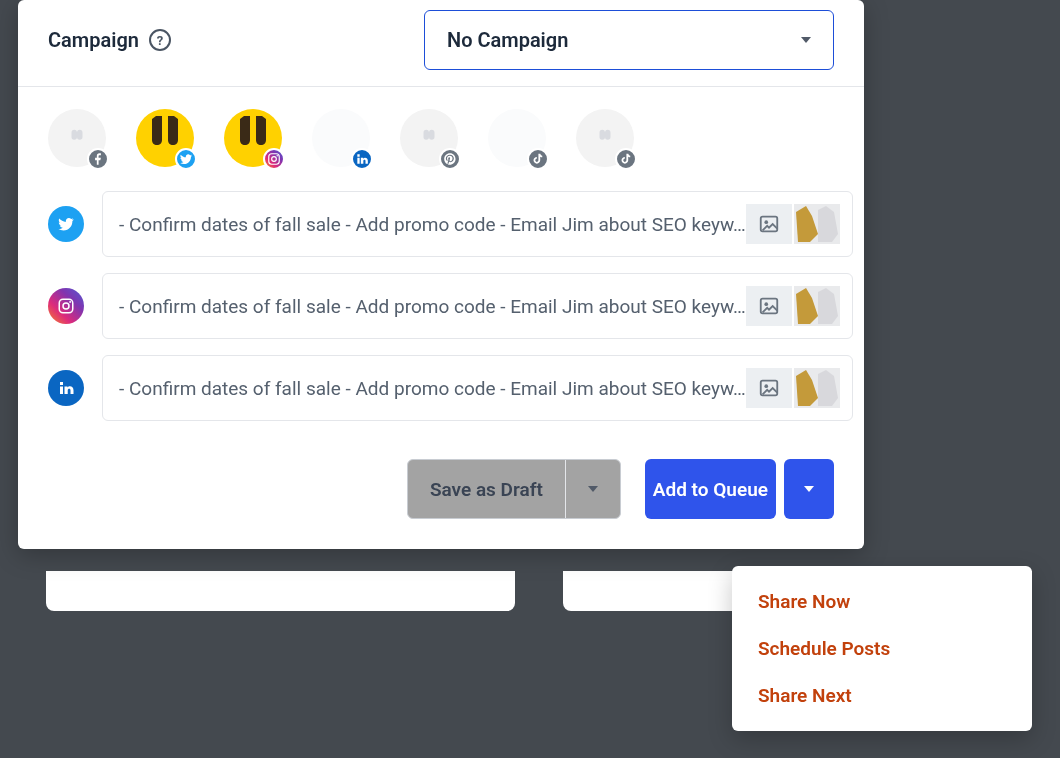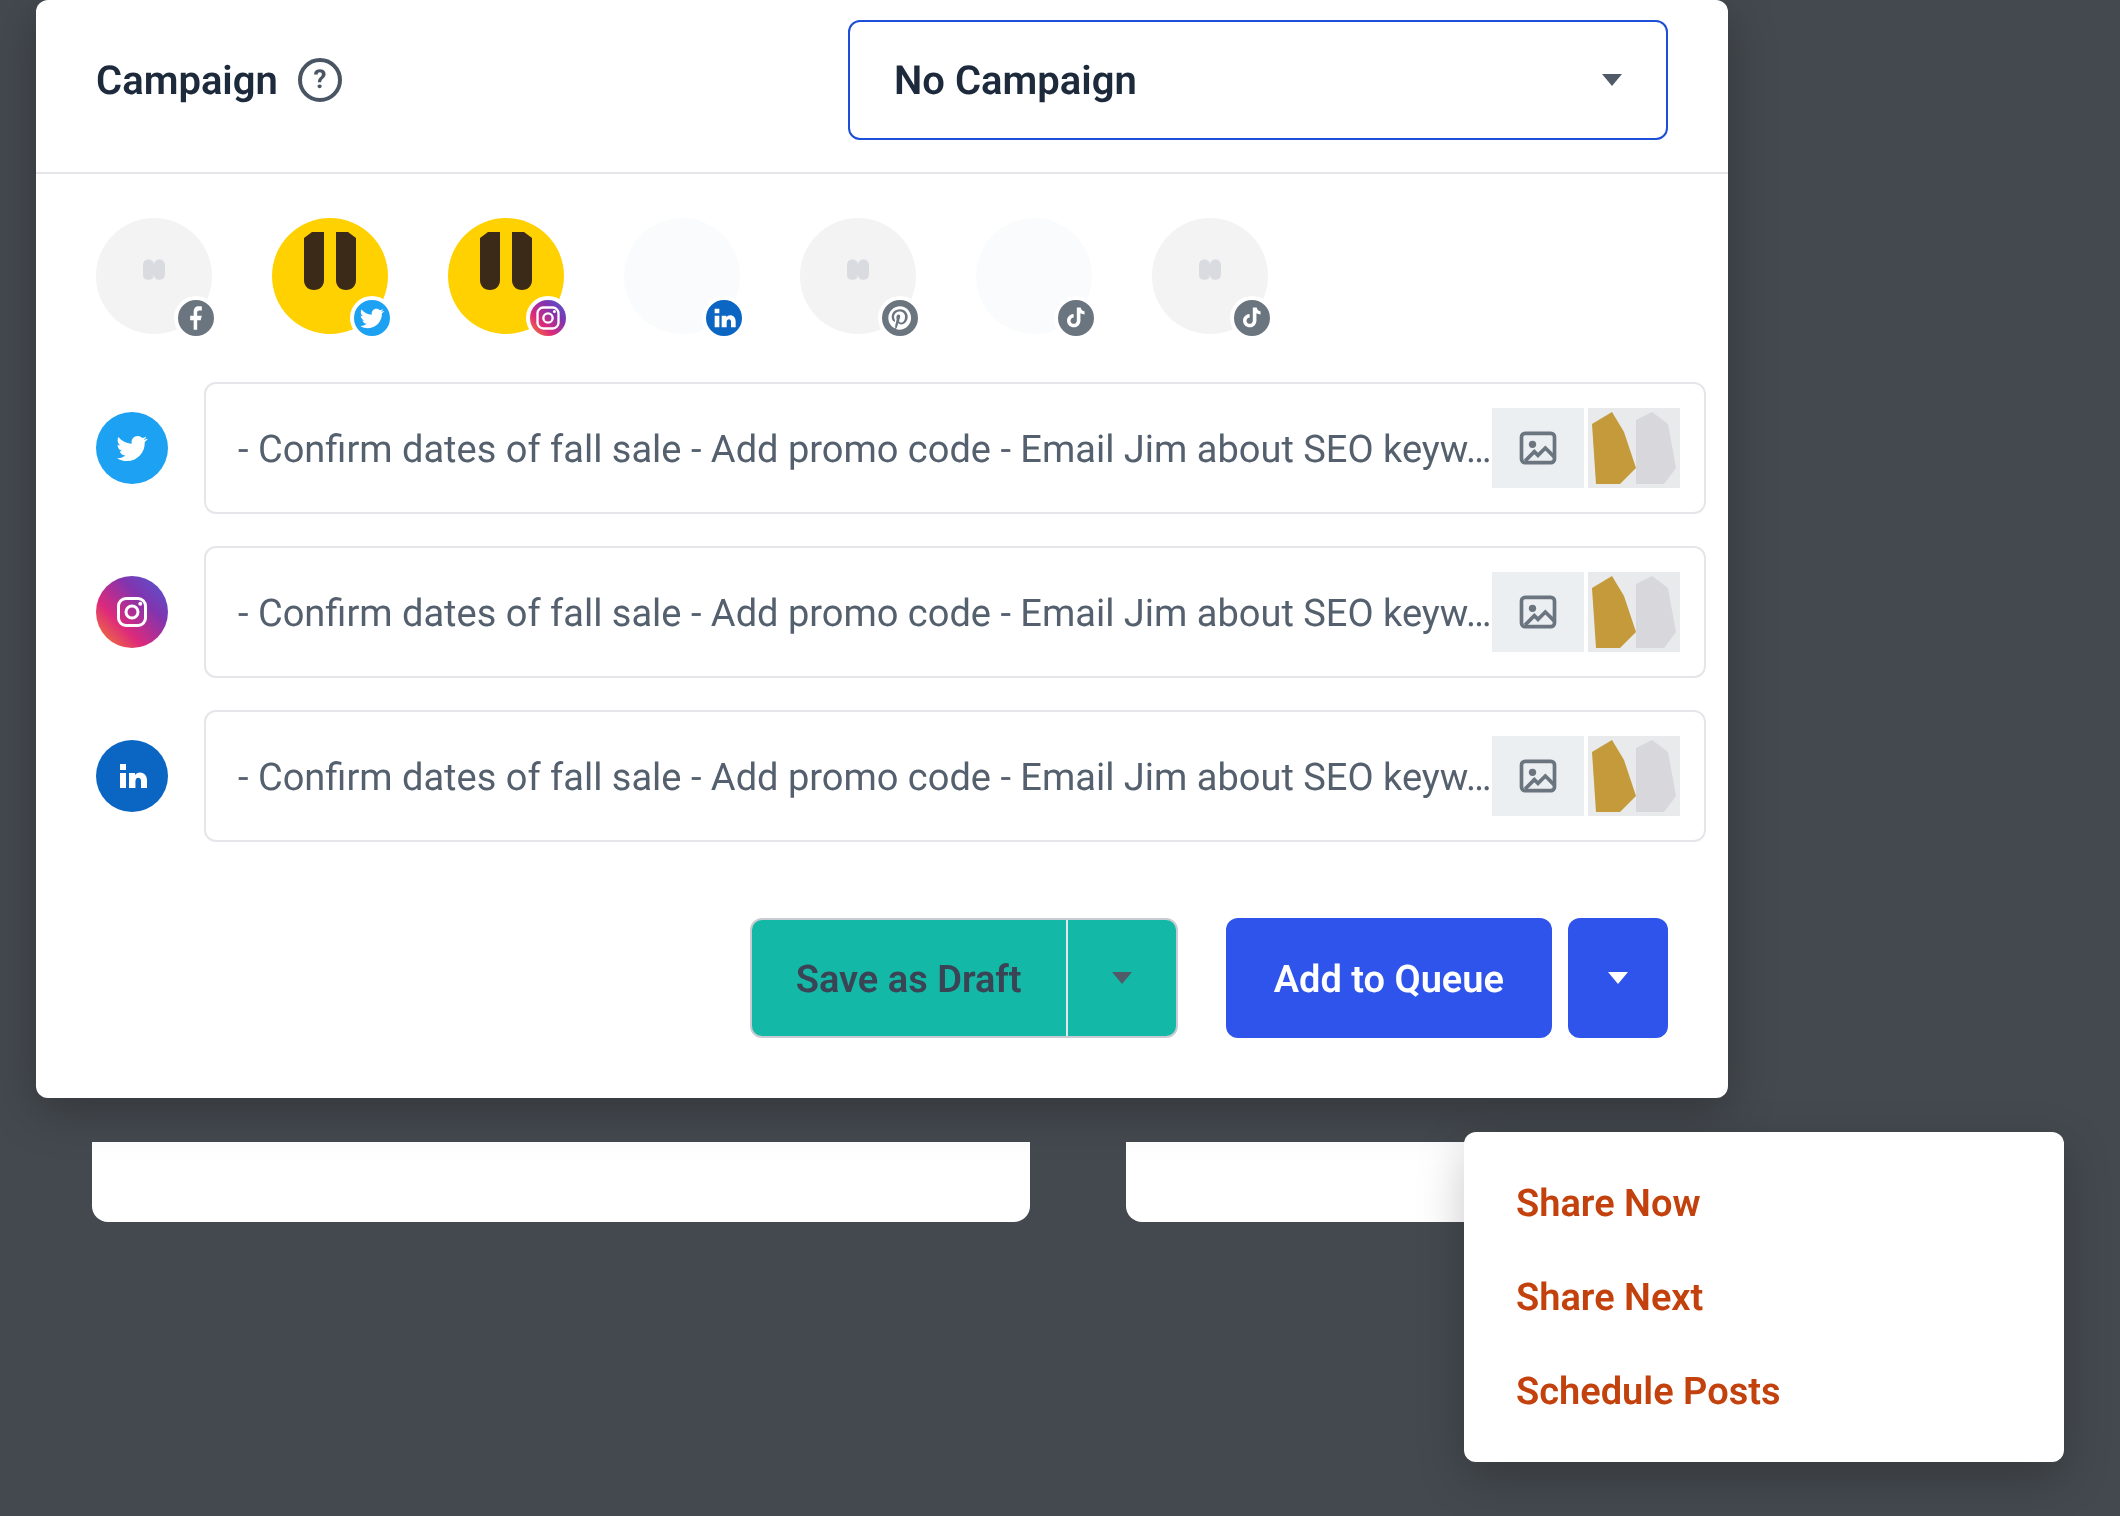--- a/index.html
+++ b/index.html
@@ -125,25 +125,25 @@
 
     
     .footer {
       display:flex; justify-content:flex-end; align-items:center;
       gap:24px; padding: 0 30px 30px 30px;
     }
     .btn {
       height:60px; border-radius:6px; display:flex; align-items:center;
       font-size:19px; font-weight:600; cursor:pointer;
     }
-    .btn.outline { border:1px solid #c8ccd2; color:#3a4454; background:#14b8a6; }
+    .btn.outline { border:1px solid #c8ccd2; color:#3a4454; background:#a3a3a3; }
     .btn.outline .main { padding:0 22px; }
     .btn.outline .drop { padding:0 22px; border-left:1px solid #e4e6ea; height:100%; display:flex; align-items:center; }
     .btn.primary { background:#2f54eb; color:#fff; border:none; }
-    .btn.primary .main { padding:0 24px; }
+    .btn.primary .main { padding:0 8px; }
     .btn.primary.drop-only { width:50px; justify-content:center; }
     .caret-down.white { border-top-color:#fff; }
 
     
     .menu {
       position:absolute; right:28px; top:566px; width:300px;
       background:#fff; border-radius:6px; box-shadow:0 8px 24px rgba(0,0,0,.22);
       padding:12px 0;
     }
     .menu-item { padding:12px 26px; font-size:19px; color:#c2410c; font-weight:600; cursor:pointer; }
@@ -363,15 +363,15 @@
       <div class="btn primary drop-only">
         <span class="caret-down white"></span>
       </div>
     </div>
   </div>
 
 </div>
 
 <div class="menu">
   <div class="menu-item">Share Now</div>
+  <div class="menu-item">Schedule Posts</div>
   <div class="menu-item">Share Next</div>
-  <div class="menu-item">Schedule Posts</div>
 </div>
 
 </body></html>

